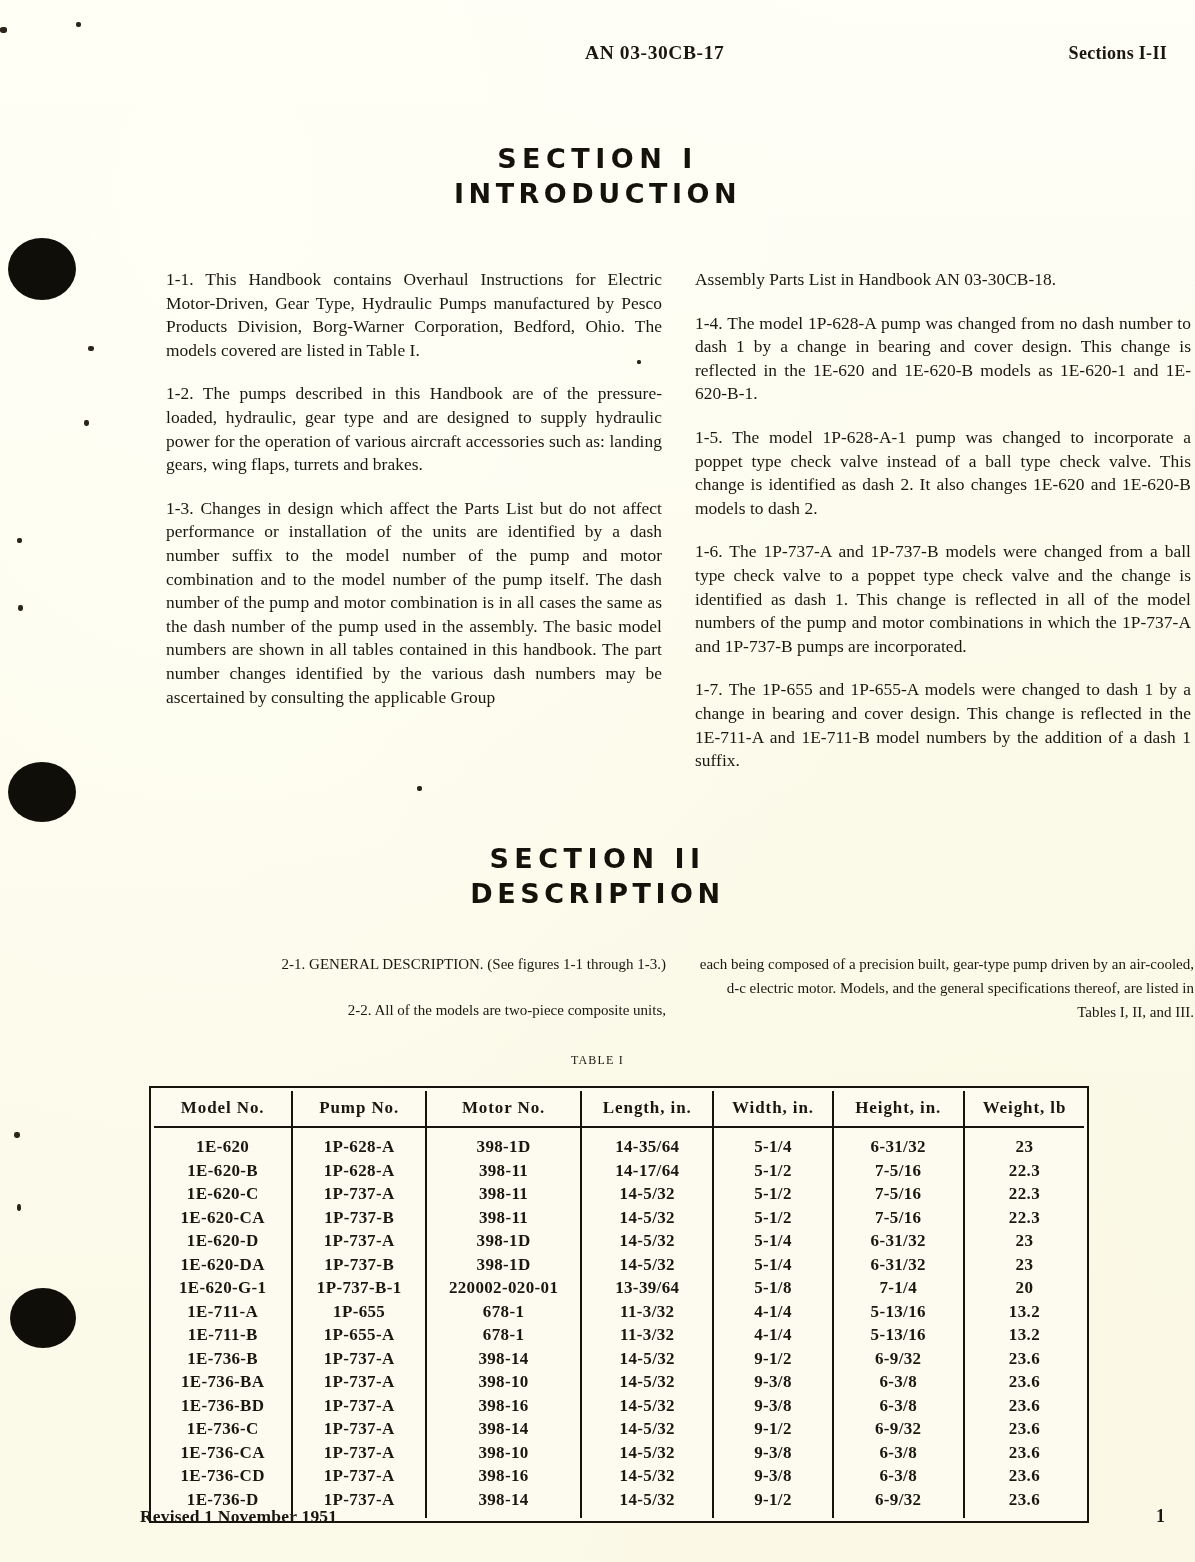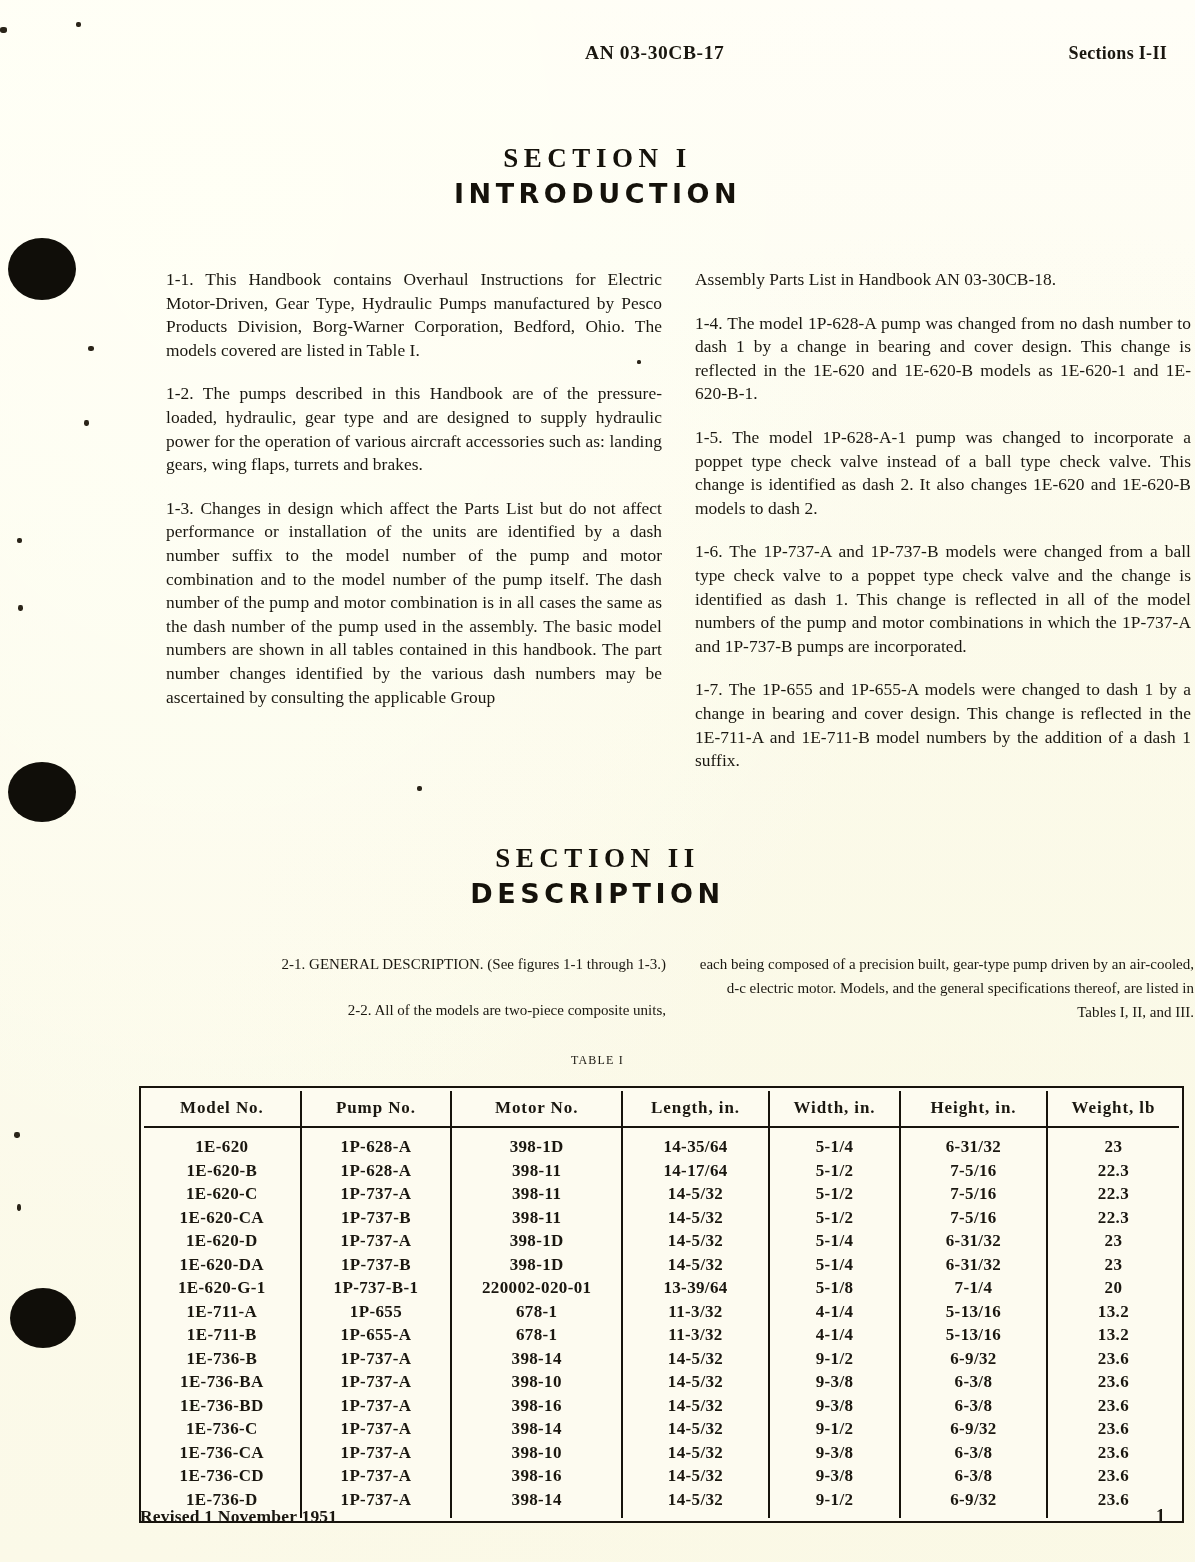--- a/index.html
+++ b/index.html
@@ -71,21 +71,20 @@
     width: 100%;
     text-align: center;
     font-family: "DejaVu Sans", sans-serif;
     font-weight: bold;
     color: #15120b;
   }
   .sec-heading .line1 {
     font-size: 27px;
     letter-spacing: 5.5px;
     display: block;
-    font-family: Liberation Serif, serif;
   }
   .sec-heading .line2 {
     font-size: 27px;
     letter-spacing: 4.5px;
     display: block;
     margin-top: 4px;
   }
 
   #section1-heading { top: 143px; }
   #section2-heading { top: 843px; }
@@ -136,23 +135,23 @@
     top: 1053px;
     width: 100%;
     text-align: center;
     font-size: 12px;
     letter-spacing: 1.2px;
     font-family: "Liberation Serif", serif;
   }
 
   .table-wrap {
     position: absolute;
-    left: 139px;
+    left: 149px;
     top: 1086px;
-    width: 1045px;
+    width: 940px;
     border: 2.5px solid #17130c;
     padding: 3px;
     box-sizing: border-box;
     background: #fdfbf0;
   }
   table.spec {
     width: 100%;
     border-collapse: collapse;
     font-family: "Liberation Serif", serif;
   }

